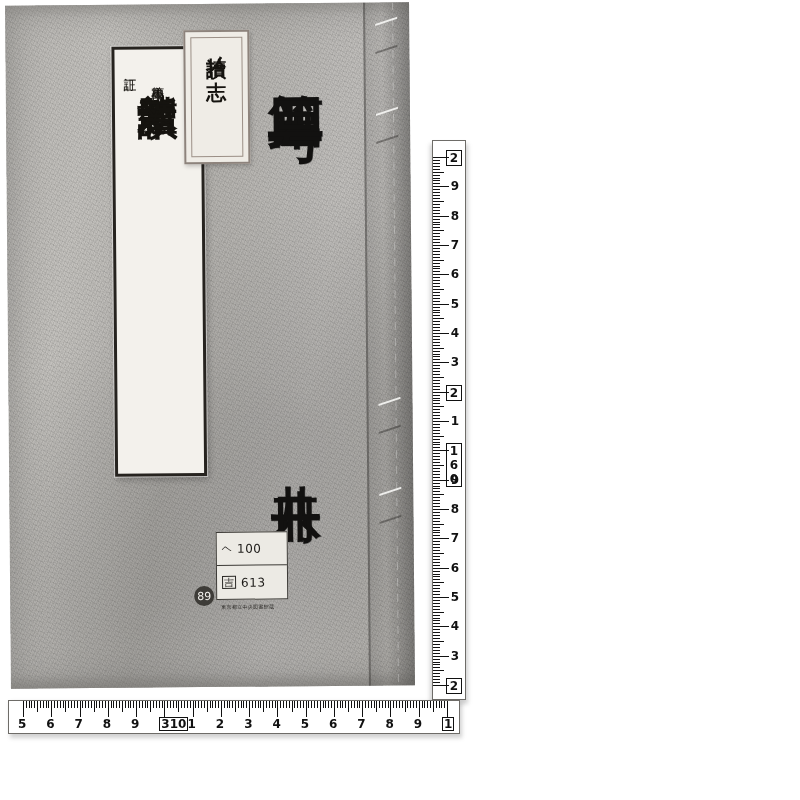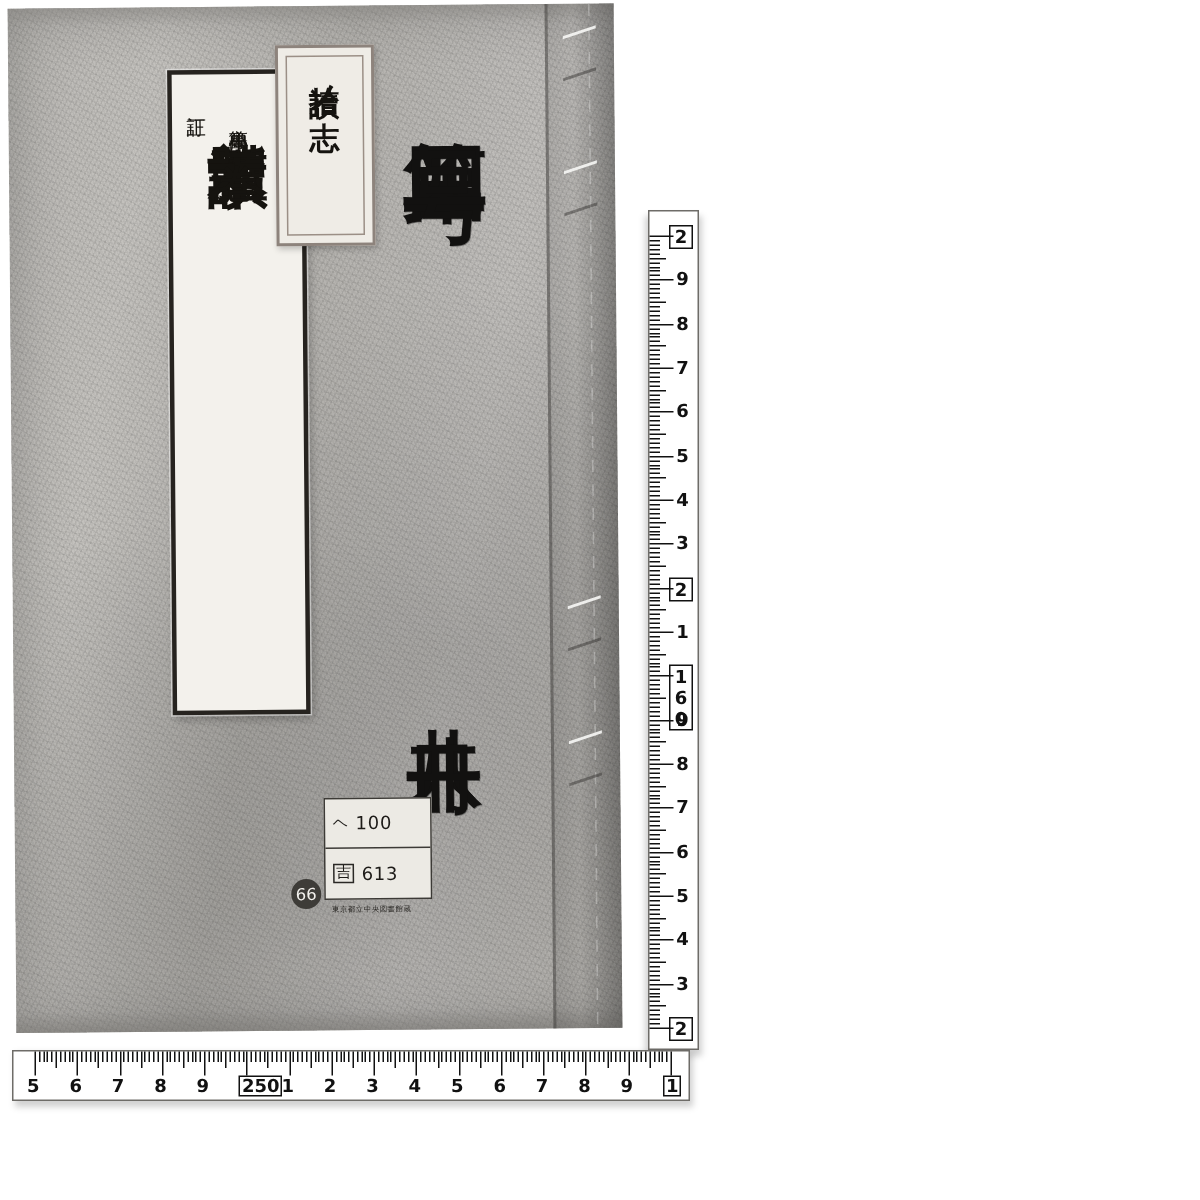--- a/index.html
+++ b/index.html
@@ -351,21 +351,21 @@
         <span class="stamp-kana">ヘ</span>
         <span class="stamp-num">100</span>
       </div>
       <div class="stamp-row">
         <span class="stamp-kanji">吉</span>
         <span class="stamp-num">613</span>
       </div>
       <div class="stamp-tiny">東京都立中央図書館蔵</div>
     </div>
 
-    <div class="circle-52">66</div>
+    <div class="circle-52">89</div>
   </div>
 
   <div class="ruler-shadow" style="left:430px; top:144px; width:38px; height:560px;"></div>
   <div class="ruler ruler-v" id="rulerV">
       <div class="tick" style="top: 16px; width: 16px;"></div>
       <div class="rlabel boxed" style="top: 9px;">2</div>
       <div class="tick" style="top: 18.9333px; width: 7px;"></div>
       <div class="tick" style="top: 21.8667px; width: 7px;"></div>
       <div class="tick" style="top: 24.8px; width: 7px;"></div>
       <div class="tick" style="top: 27.7333px; width: 7px;"></div>
@@ -616,21 +616,21 @@
       <div class="tick" style="left: 129.893px; height: 7px;"></div>
       <div class="tick" style="left: 132.72px; height: 7px;"></div>
       <div class="tick" style="left: 135.547px; height: 7px;"></div>
       <div class="tick" style="left: 138.373px; height: 7px;"></div>
       <div class="tick" style="left: 141.2px; height: 11px;"></div>
       <div class="tick" style="left: 144.027px; height: 7px;"></div>
       <div class="tick" style="left: 146.853px; height: 7px;"></div>
       <div class="tick" style="left: 149.68px; height: 7px;"></div>
       <div class="tick" style="left: 152.507px; height: 7px;"></div>
       <div class="tick" style="left: 155.333px; height: 16px;"></div>
-      <div class="rlabel boxed" style="left: 150.333px;">250</div>
+      <div class="rlabel boxed" style="left: 150.333px;">310</div>
       <div class="tick" style="left: 158.16px; height: 7px;"></div>
       <div class="tick" style="left: 160.987px; height: 7px;"></div>
       <div class="tick" style="left: 163.813px; height: 7px;"></div>
       <div class="tick" style="left: 166.64px; height: 7px;"></div>
       <div class="tick" style="left: 169.467px; height: 11px;"></div>
       <div class="tick" style="left: 172.293px; height: 7px;"></div>
       <div class="tick" style="left: 175.12px; height: 7px;"></div>
       <div class="tick" style="left: 177.947px; height: 7px;"></div>
       <div class="tick" style="left: 180.773px; height: 7px;"></div>
       <div class="tick" style="left: 183.6px; height: 16px;"></div>

